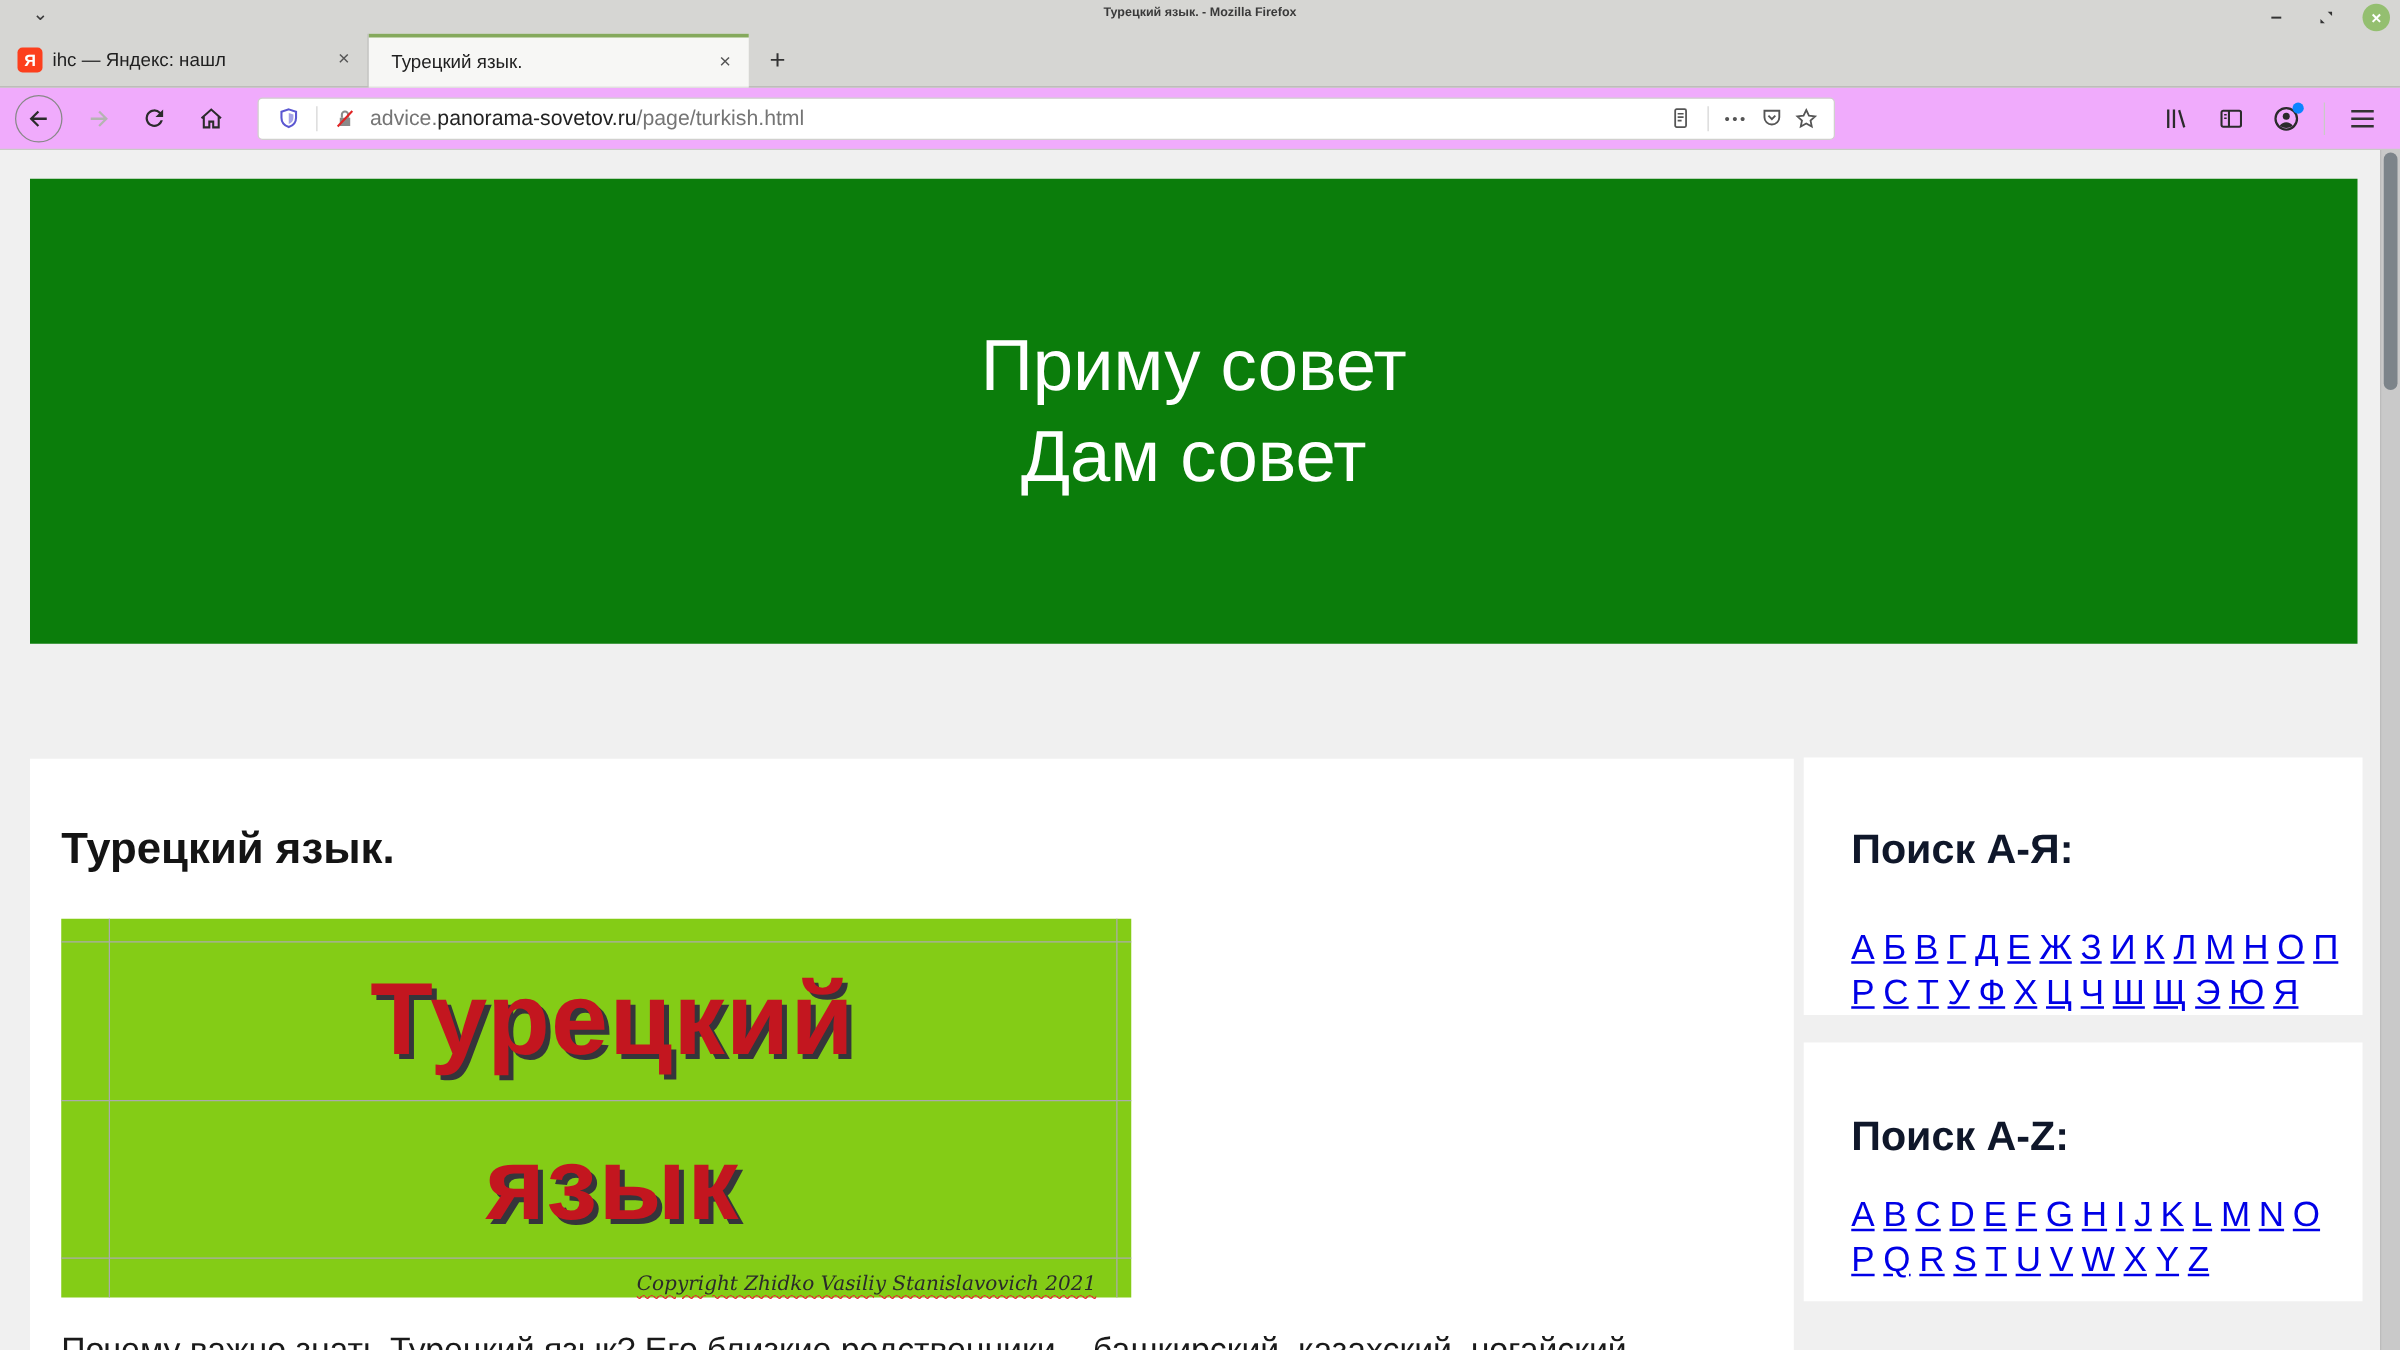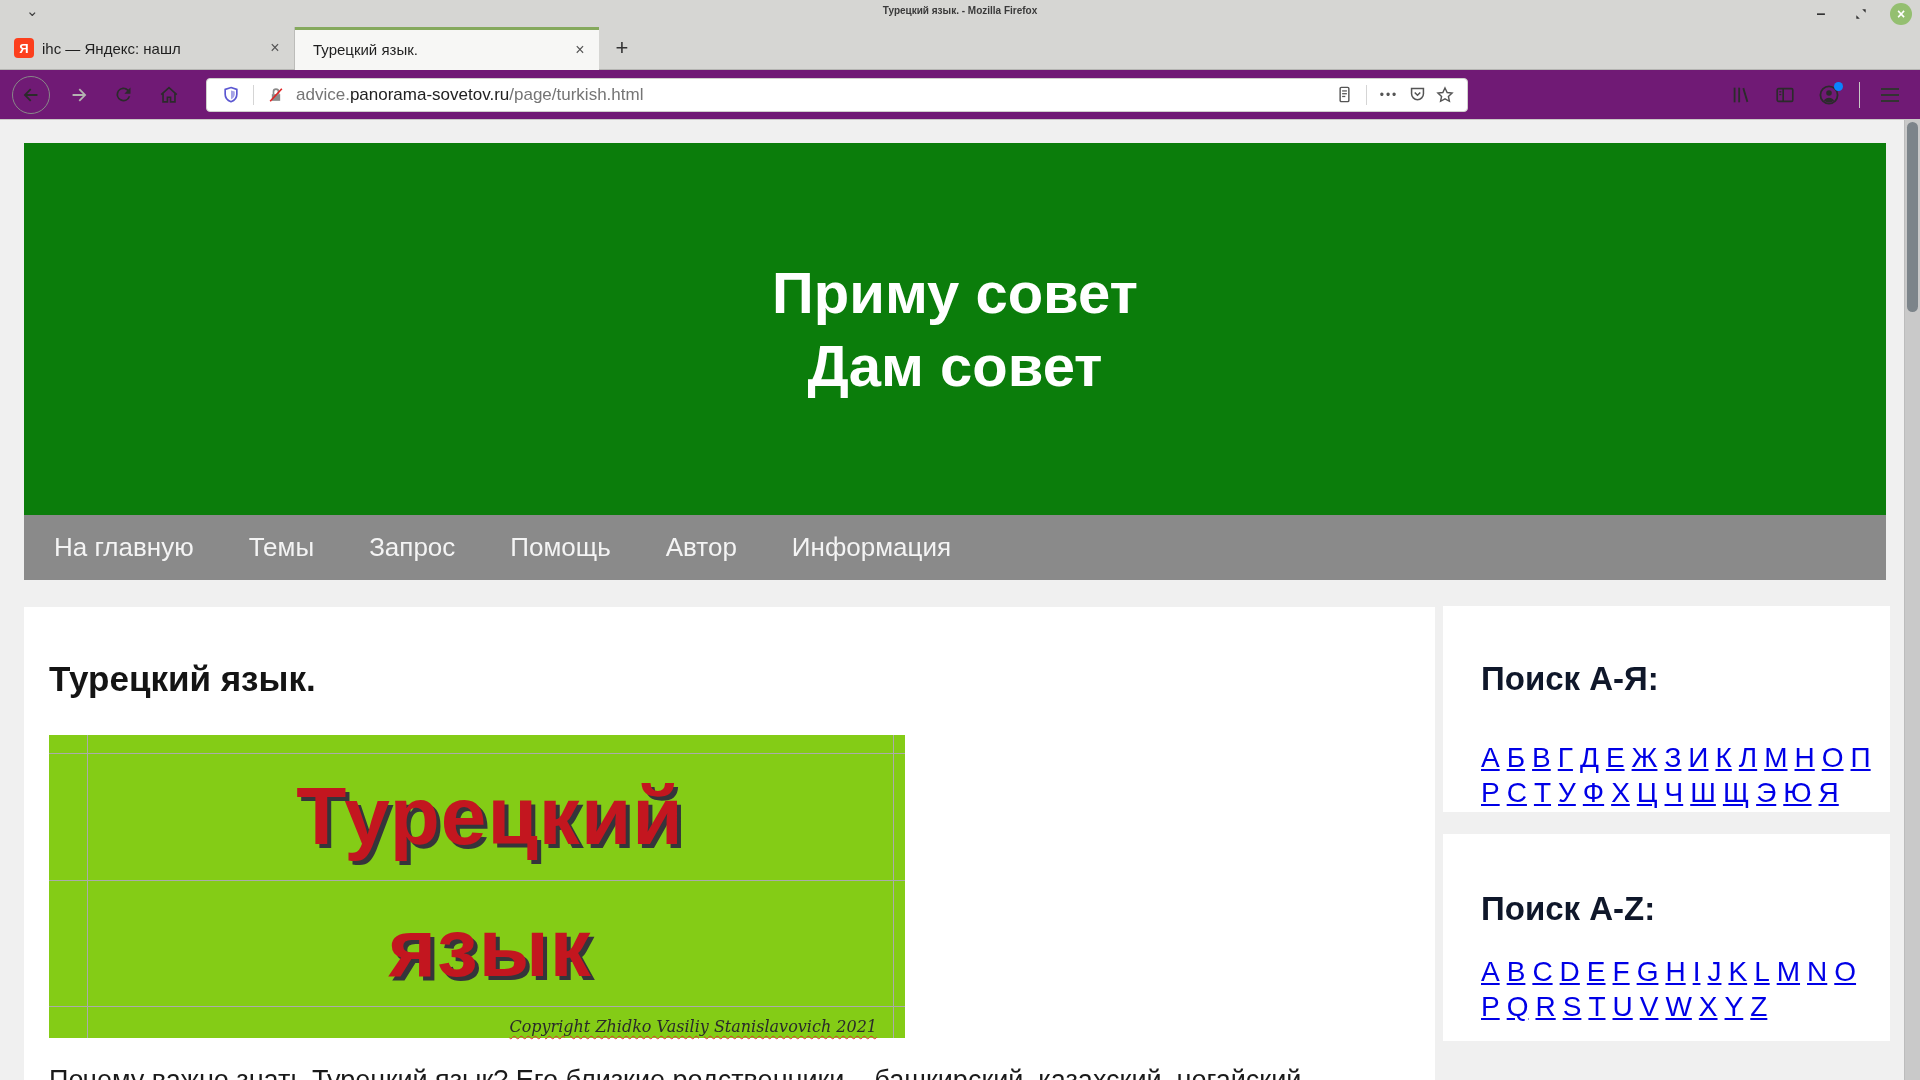--- a/index.html
+++ b/index.html
@@ -21,21 +21,21 @@
   .tab-inactive { width:295px; padding:0 8px 0 14px; border-right:1px solid #bcbcb9; }
   .tab-label-wrap { flex:1; overflow:hidden; white-space:nowrap; position:relative; }
   .tab-fade { position:absolute; right:0; top:0; bottom:0; width:36px; background:linear-gradient(to right, rgba(214,214,211,0), #d6d6d3); }
   .favicon-ya { width:20px; height:20px; border-radius:4px; background:#fc3f1d; color:#fff; font-size:13px; font-weight:bold; display:flex; align-items:center; justify-content:center; margin-right:8px; flex:none; }
   .tab-close { width:22px; height:22px; display:flex; align-items:center; justify-content:center; color:#555; font-size:16px; flex:none; }
   .tab-active { width:304px; background:#f7f7f5; padding:0 8px 0 18px; border-top:3px solid #85a95c; }
   .tab-active::after { content:""; position:absolute; left:0; right:0; bottom:-1px; height:1px; background:#f7f7f5; }
   .newtab-btn { width:34px; height:34px; margin:0 0 4px 6px; display:flex; align-items:center; justify-content:center; font-size:22px; color:#333; }
 
   
-  .toolbar { height:50px; background:#701a75; border-bottom:1px solid #c9c9c6; display:flex; align-items:center; padding:0 12px 0 12px; }
+  .toolbar { height:50px; background:#f0abfc; border-bottom:1px solid #c9c9c6; display:flex; align-items:center; padding:0 12px 0 12px; }
   .tb-btn { display:flex; align-items:center; justify-content:center; flex:none; }
   .btn-back { width:38px; height:38px; border:1px solid #888; border-radius:50%; margin-right:12px; }
   .btn-fwd { width:34px; height:34px; margin-right:10px; }
   .btn-reload { width:34px; height:34px; margin-right:12px; }
   .btn-home { width:34px; height:34px; margin-right:20px; }
   .urlbar { width:1262px; height:34px; background:#fff; border:1px solid #d0d0cd; border-radius:4px; display:flex; align-items:center; padding:0 8px 0 10px; flex:none; }
   .url-sep { width:1px; height:20px; background:#d5d5d5; margin:0 8px; flex:none; }
   .url-text { font-size:17px; color:#757575; flex:1; white-space:nowrap; overflow:hidden; margin-left:6px; }
   .url-domain { color:#222; }
   .url-iconbtn { width:28px; height:28px; display:flex; align-items:center; justify-content:center; flex:none; color:#555; }
@@ -45,21 +45,21 @@
   .tb-icon { width:36px; height:36px; display:flex; align-items:center; justify-content:center; position:relative; }
   .tb-sep { width:1px; height:26px; background:#c9c9c6; margin:0 4px; }
   .badge-dot { position:absolute; top:5px; right:4px; width:9px; height:9px; border-radius:50%; background:#0a84ff; }
   .burger { display:flex; flex-direction:column; gap:4px; }
   .burger i { display:block; width:18px; height:2px; background:#333; }
 
   
   .viewport { position:absolute; top:120px; left:0; right:0; bottom:0; background:#f0f0f0; }
 
   .banner { position:absolute; left:24px; top:23px; width:1862px; height:372px; background:#0b7d0b; display:flex; flex-direction:column; align-items:center; justify-content:center; }
-  .banner-line { color:#ffffff; font-size:58px; font-weight:bold; line-height:73px; text-align:center; }
+  .banner-line { color:#ffffff; font-size:58px; font-weight:normal; line-height:73px; text-align:center; }
 
   .mainnav { position:absolute; left:24px; top:395px; width:1862px; height:65px; background:#8a8a8a; display:flex; align-items:center; padding-left:30px; gap:55px; }
   .nav-link { color:#f4f4f4; font-size:26px; text-decoration:none; cursor:pointer; }
 
   .main-box { position:absolute; left:24px; top:487px; width:1411px; height:473px; background:#ffffff; overflow:hidden; }
   .article-title { margin:52px 0 0 25px; font-size:35px; font-weight:bold; color:#141414; }
   .image-wrap { position:relative; margin:36px 0 0 25px; width:856px; height:303px; background:#84cc16; }
   .gl { position:absolute; background:#ababab; }
   .gl-h { left:0; right:0; height:1px; }
   .gl-v { top:0; bottom:0; width:1px; }
@@ -222,28 +222,20 @@
   </div>
 </div>
 
 <div class="viewport">
 
   <div class="banner">
       <div class="banner-line">Приму совет</div>
       <div class="banner-line">Дам совет</div>
     </div>
 
-  <div class="mainnav">
-      <a class="nav-link">На главную</a>
-      <a class="nav-link">Темы</a>
-      <a class="nav-link">Запрос</a>
-      <a class="nav-link">Помощь</a>
-      <a class="nav-link">Автор</a>
-      <a class="nav-link">Информация</a>
-    </div>
 
   <div class="main-box">
     <h1 class="article-title">Турецкий язык.</h1>
 
     <div class="image-wrap">
       <span class="gl gl-h" style="top:18px"></span>
       <span class="gl gl-h" style="top:145px"></span>
       <span class="gl gl-h" style="top:271px"></span>
       <span class="gl gl-v" style="left:38px"></span>
       <span class="gl gl-v" style="left:844px"></span>

